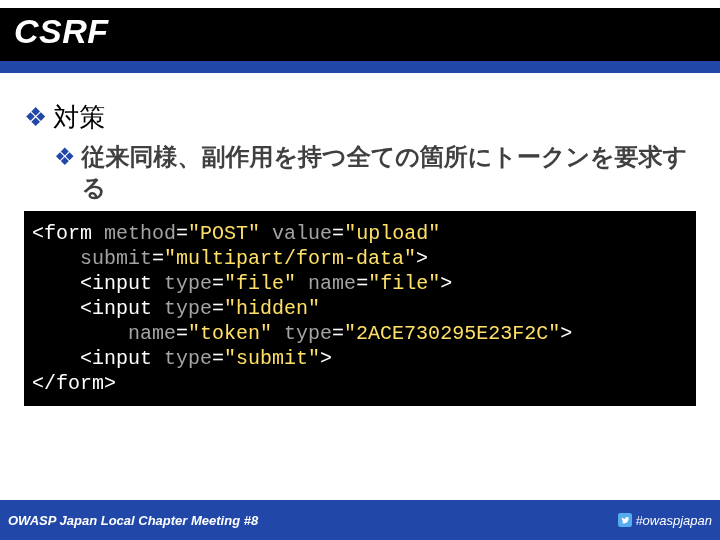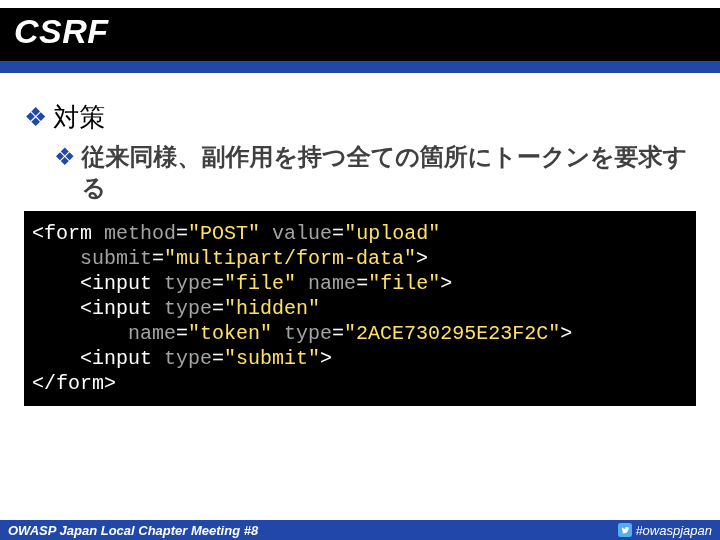--- a/index.html
+++ b/index.html
@@ -76,21 +76,21 @@
     line-height: 1.25;
     color: #fff;
   }
   .code-block .c-nv  { color: #a3a3a3; }
   .code-block .c-str { color: #ffe066; }
   .footer {
     position: absolute;
     bottom: 0;
     left: 0;
     right: 0;
-    height: 20px;
+    height: 40px;
     background: #2148a8;
     display: flex;
     justify-content: space-between;
     align-items: center;
     padding: 0 8px;
   }
   .footer-left {
     color: #fff;
     font-size: 13px;
     font-weight: 700;

